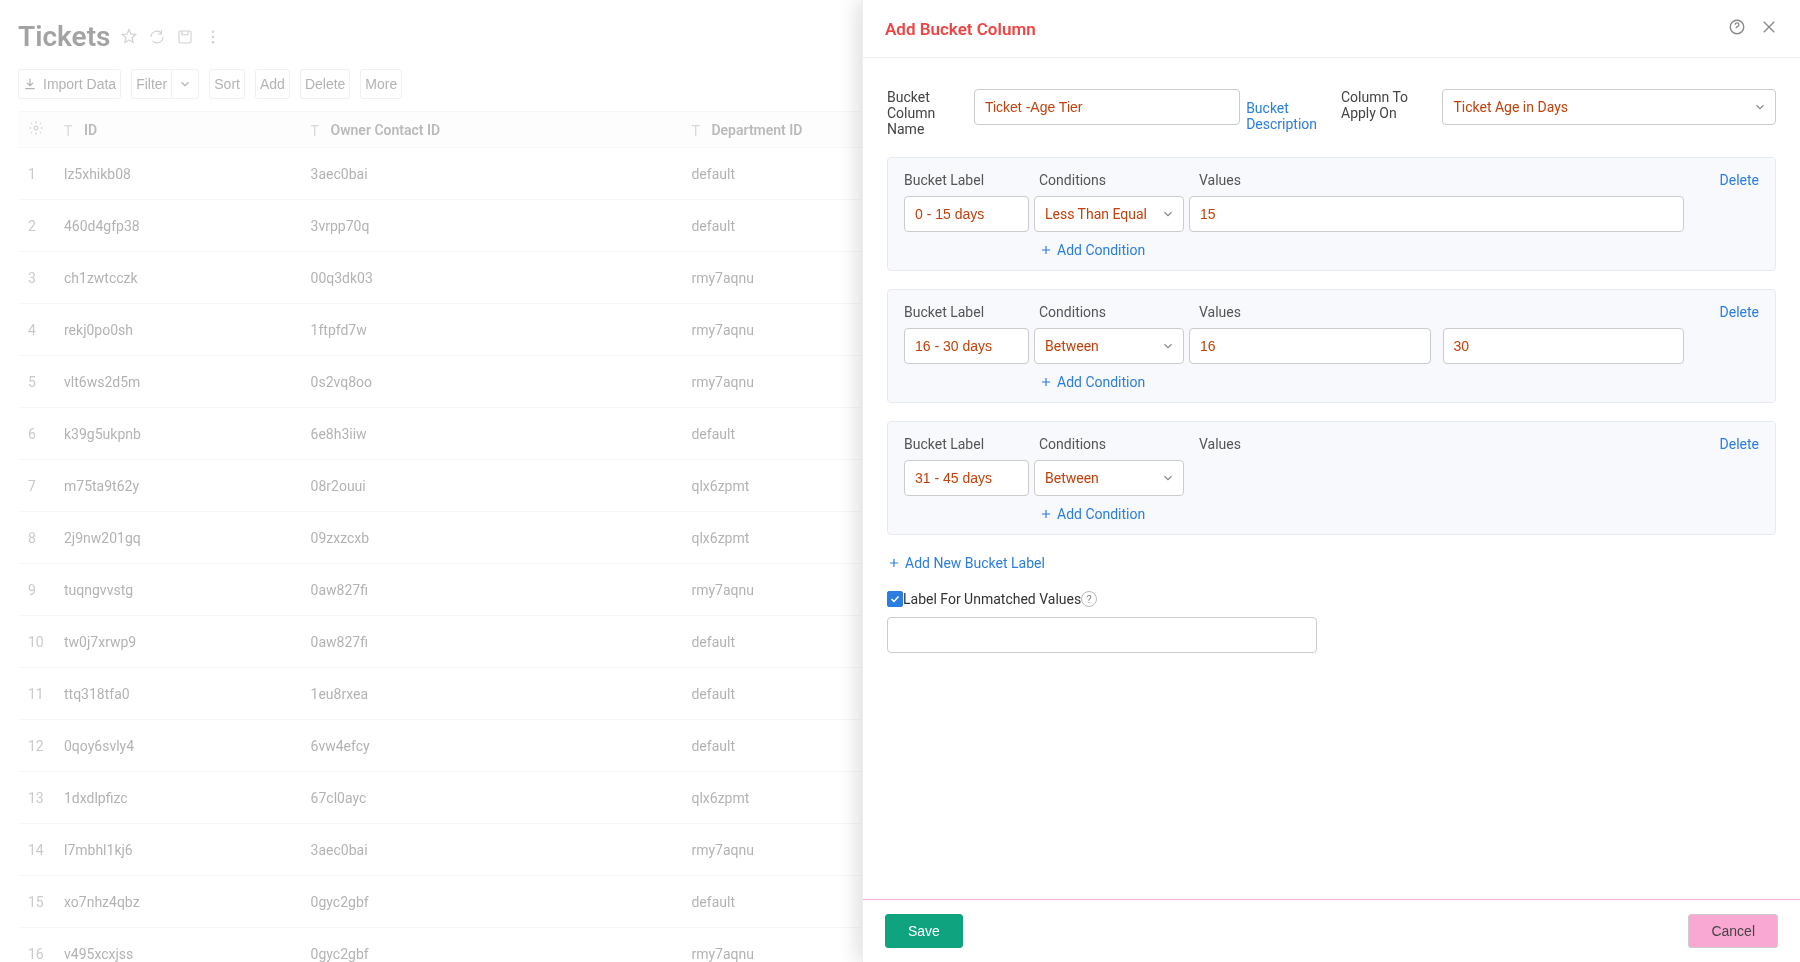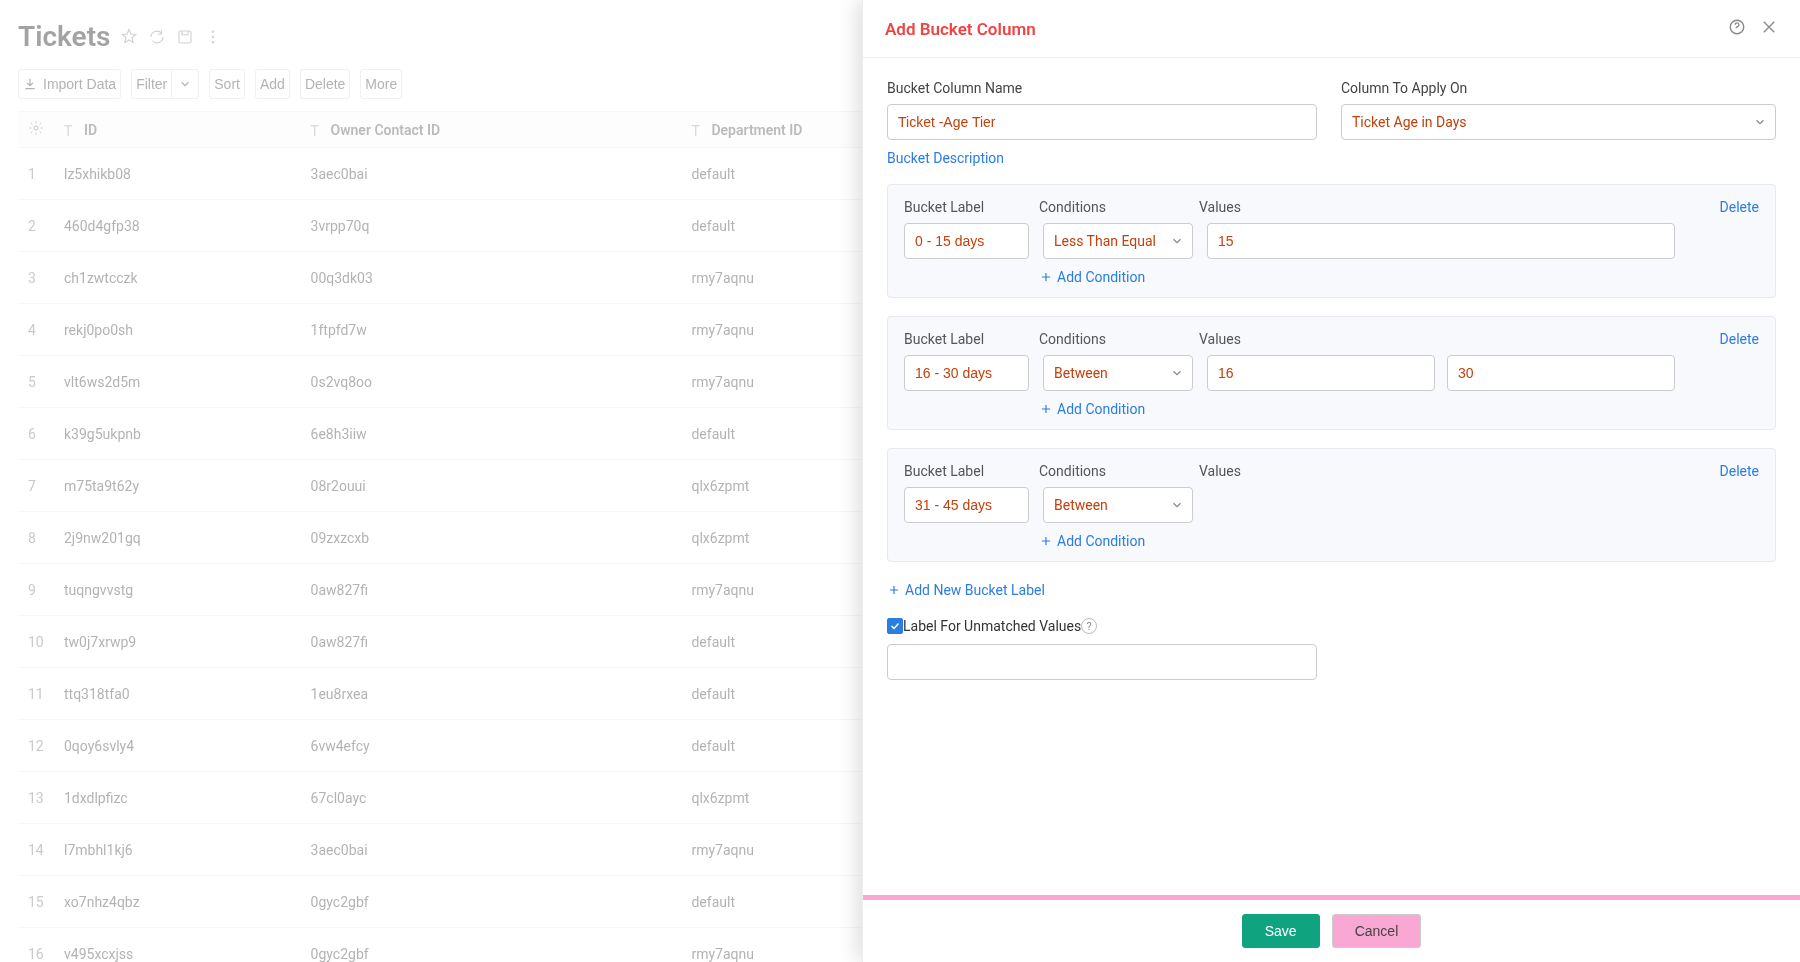--- a/index.html
+++ b/index.html
@@ -33,45 +33,45 @@
 .date-cell{line-height:1.25;}
 
 
 .modal{position:absolute; right:0; top:0; bottom:0; width:938px; background:#fff; box-shadow:-6px 0 18px rgba(0,0,0,.12); border-left:1px solid #eee; display:flex; flex-direction:column; z-index:10;}
 .modal-head{display:flex;align-items:center;justify-content:space-between;padding:18px 22px;border-bottom:1px solid #eee;}
 .mh-left{font-size:17px; font-weight:600; color:#ef4444;}
 .mh-right{display:flex;align-items:center;gap:14px;color:#888;}
 .icon-btn svg{width:18px;height:18px;stroke:#888;fill:none;stroke-width:1.8;}
 .modal-body{flex:1; padding:22px 24px; overflow:auto;}
 .row{display:flex; gap:24px; margin-bottom:6px;}
-.field{display:flex; flex-direction:column; gap:6px;}
+.field{display:flex; flex-direction:row; gap:6px;margin-top:9px;}
 .field-label{font-size:14px; color:#444; margin-bottom:2px;}
 .input, .select{width:100%; height:36px; border:1px solid #ccc; border-radius:4px; padding:0 10px; font-size:14px; background:#fff; color:#c2410c;}
 .select{position:relative; display:flex; align-items:center; justify-content:space-between; cursor:pointer; padding-right:8px;}
 .select svg{width:14px;height:14px;stroke:#888;fill:none;stroke-width:2;}
 .link{color:#2a7de1; font-size:14px; cursor:pointer; display:inline-flex;align-items:center;gap:4px;}
 .link svg{width:14px;height:14px;stroke:#2a7de1;fill:none;stroke-width:2;}
 
 .bucket-card{border:1px solid #e6e9ef; background:#f7f9fc; border-radius:4px; padding:14px 16px 8px 16px; margin-top:18px;}
 .bucket-head{display:grid; grid-template-columns: 125px 150px 1fr 70px; gap:10px; color:#555; font-size:14px; margin-bottom:8px; align-items:center;}
 .bucket-head .del{color:#2a7de1; text-align:right; cursor:pointer;}
-.bucket-row{display:grid; grid-template-columns: 125px 150px 1fr 70px; gap:14px; align-items:center;}
+.bucket-row{display:grid; grid-template-columns: 125px 150px 1fr 70px; gap:5px; align-items:center;}
 .bucket-row .values-wrap{display:flex; gap:12px;}
 .bucket-row .values-wrap input{flex:1;}
 .addcond{margin:10px 0 4px 135px; display:flex;}
 
 .add-label-row{margin-top:20px;}
 .unmatched-row{margin-top:18px; display:flex; align-items:center; }
 .chk{width:16px;height:16px;border:1px solid #2a7de1;border-radius:2px; display:inline-flex;align-items:center;justify-content:center;background:#fff;}
 .chk.checked{background:#2a7de1;}
 .chk.checked svg{width:12px;height:12px;stroke:#fff;fill:none;stroke-width:3;}
 .help-icon{width:16px;height:16px;border:1px solid #bbb;border-radius:50%;display:inline-flex;align-items:center;justify-content:center;font-size:11px;color:#888;}
 .unmatched-input{margin-top:10px; width:430px;}
 
-.modal-foot{border-top:5px solid #f9a8d4; padding:14px 22px; display:flex; justify-content:center; gap:12px;}
+.modal-foot{border-top:1px solid #f9a8d4; padding:14px 22px; display:flex; justify-content:space-between; gap:12px;}
 .btn{height:34px; padding:0 22px; border-radius:3px; font-size:14px; cursor:pointer; display:inline-flex;align-items:center;justify-content:center;}
 .btn-primary{background:#10a37f; border:1px solid #10a37f; color:#fff;}
 .btn-secondary{background:#f9a8d4; border:1px solid #ccc; color:#444;}
 </style>
 </head>
 <body>
 
 <div class="bg">
   <div class="page-header">
     <span class="page-title">Tickets</span>

